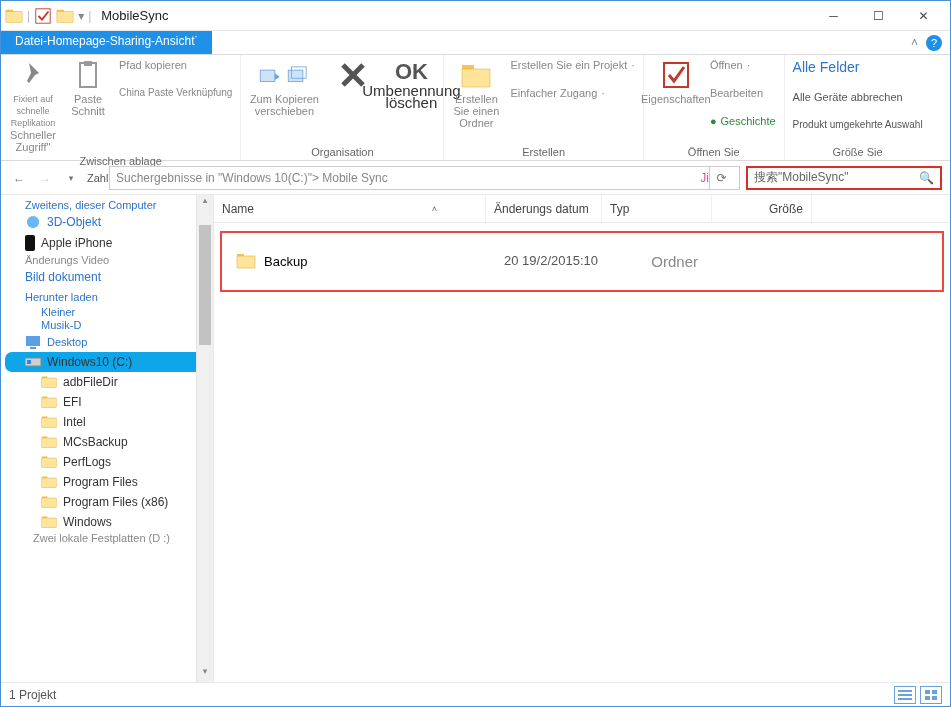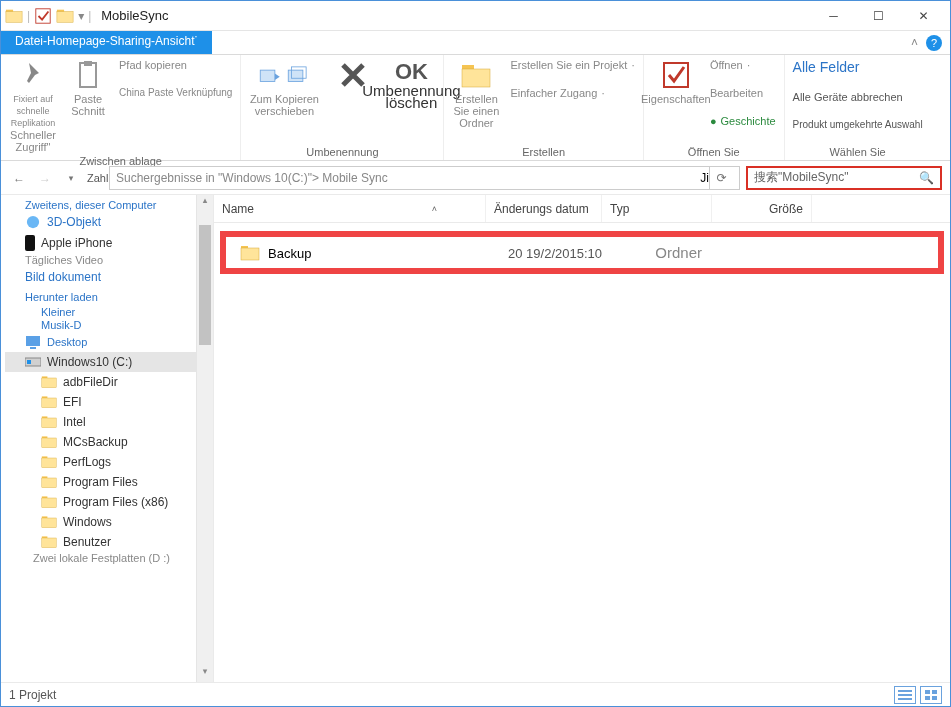--- a/index.html
+++ b/index.html
@@ -39,38 +39,38 @@
   .searchbox { width: 196px; height: 24px; border: 2px solid #d93025; display: flex; align-items: center; padding: 0 6px; font-size: 12px; color: #666; }
   .searchbox .mag { margin-left: auto; color: #555; }
 
   .body { flex: 1; display: flex; min-height: 0; }
   .navpane { width: 213px; border-right: 1px solid #eaeaea; overflow-y: auto; padding: 4px 0 4px 4px; position: relative; }
   .scroll-track { position: absolute; right: 0; top: 0; bottom: 0; width: 17px; background: #f0f0f0; border-left: 1px solid #e5e5e5; }
   .scroll-thumb { position: absolute; left: 2px; right: 2px; top: 30px; height: 120px; background: #c2c2c2; }
   .tree-item { display: flex; align-items: center; gap: 6px; padding: 3px 4px; font-size: 12px; color: #333; cursor: default; }
   .tree-item.l1 { padding-left: 20px; }
   .tree-item.l2 { padding-left: 36px; }
-  .tree-item.selected { background: #e5e5e5; }
+  .tree-item.selected { background: #0ea5e9; border-radius: 7px; }
   .tree-item.blue { color: #2b74c7; }
   .tree-note { font-size: 11px; color: #888; padding-left: 20px; line-height: 13px; }
   .folder-ico { width: 16px; height: 14px; }
   .drive-ico { width: 16px; height: 14px; }
   .phone-ico { width: 10px; height: 16px; background: #111; border-radius: 2px; }
 
   .listpane { flex: 1; display: flex; flex-direction: column; }
   .columns { height: 28px; border-bottom: 1px solid #eaeaea; display: flex; align-items: center; font-size: 12px; color: #444; }
   .col { padding: 0 8px; display: flex; align-items: center; height: 100%; border-right: 1px solid #f0f0f0; }
   .col-name { width: 272px; }
   .col-date { width: 116px; text-align: right; }
   .col-type { width: 110px; text-align: right; }
   .col-size { width: 100px; text-align: right; justify-content: flex-end; }
   .sort-arrow { font-size: 9px; color: #666; margin-left: auto; margin-right: 40px; }
 
   .rows { flex: 1; padding-top: 8px; }
-  .row-hl { margin: 0 6px; border: 6px solid #ef4444; padding: 7px 6px; display: flex; align-items: flex-end; font-size: 13px; }
+  .row-hl { margin: 0 6px; border: 2px solid #ef4444; padding: 20px 6px; display: flex; align-items: flex-start; font-size: 13px; }
   .row-hl .cell { padding: 0 8px; }
   .row-hl .c-name { width: 258px; display: flex; align-items: center; gap: 8px; }
   .row-hl .c-date { width: 120px; text-align: right; color: #555; }
   .row-hl .c-type { width: 100px; text-align: right; color: #777; }
 
   .statusbar { height: 24px; border-top: 1px solid #eaeaea; display: flex; align-items: center; padding: 0 8px; font-size: 12px; color: #555; text-align: right; }
   .view-icons { margin-left: auto; display: flex; gap: 4px; }
   .view-btn { width: 22px; height: 18px; border: 1px solid #6aa2de; display: flex; align-items: center; justify-content: center; }
 
   
@@ -169,21 +169,21 @@
         <div class="rbtn">
           <svg class="rbtn-ico" viewBox="0 0 32 32">
               <path d="M6 6 L26 26 M26 6 L6 26" stroke="#555" stroke-width="5"></path>
             </svg>
         </div>
         <div class="rbtn enabled">
           <div style="font-size:22px;color:#555;font-weight:600">OK</div>
           <div class="rbtn-lbl" style="font-size:15px">Umbenennung löschen</div>
         </div>
       </div>
-      <div class="rgroup-label">Umbenennung</div>
+      <div class="rgroup-label">Organisation</div>
     </div>
 
     <div class="rgroup">
       <div class="rgroup-body">
         <div class="rbtn">
           <svg class="rbtn-ico folder-svg" viewBox="0 0 32 28">
               <rect class="tab" x="2" y="4" width="12" height="6"></rect>
               <rect class="body" x="2" y="8" width="28" height="18"></rect>
             </svg>
           <div class="rbtn-lbl">Erstellen Sie einen Ordner</div>
@@ -226,32 +226,32 @@
               <span>Alle Felder</span>
             </div>
           <div class="row">
               <span>Alle Geräte abbrechen</span>
             </div>
           <div class="row" style="font-size:10px">
               <span>Produkt umgekehrte Auswahl</span>
             </div>
         </div>
       </div>
-      <div class="rgroup-label">Wählen Sie</div>
+      <div class="rgroup-label">Größe Sie</div>
     </div>
   </div>
 
   <div class="navbar">
     <div class="nav-arrow">←</div>
     <div class="nav-arrow" style="color:#ccc">→</div>
     <div class="nav-arrow" style="font-size:9px">▾</div>
     <div class="nav-up">Zahl</div>
     <div class="breadcrumb">
       <span>Suchergebnisse in "Windows 10(C:)"&gt; Mobile Sync</span>
-      <span style="margin-left:auto;color:#000000">Ji</span>
+      <span style="margin-left:auto;color:#ec4899">Ji</span>
       <span class="bc-refresh">⟳</span>
     </div>
     <div class="searchbox">
       <span>搜索"MobileSync"</span>
       <span class="mag">🔍</span>
     </div>
   </div>
 
   <div class="body">
 
@@ -260,21 +260,21 @@
       <div class="tree-item l1 blue">
         <svg class="folder-ico" viewBox="0 0 16 16">
             <circle cx="8" cy="8" r="7" fill="#6ab7f5"></circle>
           </svg>
         <span>3D-Objekt</span>
       </div>
       <div class="tree-item l1">
         <div class="phone-ico"></div>
         <span>Apple iPhone</span>
       </div>
-      <div class="tree-note">Tägliches Video</div>
+      <div class="tree-note">Änderungs Video</div>
       <div class="tree-item l1 blue" style="flex-direction:column;align-items:flex-start;line-height:15px">
         <span>Bild dokument</span>
       </div>
       <div class="tree-item l1 blue" style="font-size:11px">
         <span>Herunter laden</span>
       </div>
       <div class="tree-note" style="padding-left:36px;color:#2b74c7">Kleiner</div>
       <div class="tree-note" style="padding-left:36px;color:#2b74c7">Musik-D</div>
       <div class="tree-item l1 blue" style="font-size:11px">
         <svg class="folder-ico" viewBox="0 0 16 14">
@@ -338,27 +338,20 @@
             <rect class="body" x="1" y="3" width="18" height="12"></rect>
           </svg>
           <span>Program Files (x86)</span>
         </div>
       <div class="tree-item l2">
           <svg class="folder-ico folder-svg" viewBox="0 0 20 16">
             <rect class="tab" x="1" y="1" width="7" height="4"></rect>
             <rect class="body" x="1" y="3" width="18" height="12"></rect>
           </svg>
           <span>Windows</span>
-        </div>
-      <div class="tree-item l2">
-          <svg class="folder-ico folder-svg" viewBox="0 0 20 16">
-            <rect class="tab" x="1" y="1" width="7" height="4"></rect>
-            <rect class="body" x="1" y="3" width="18" height="12"></rect>
-          </svg>
-          <span>Benutzer</span>
         </div>
       <div class="tree-note" style="padding-left:28px">Zwei lokale Festplatten (D :)</div>
       <div class="scroll-track">
         <div style="position:absolute;top:0;left:0;right:0;height:16px;text-align:center;color:#888;font-size:9px">▴</div>
         <div class="scroll-thumb"></div>
         <div style="position:absolute;bottom:0;left:0;right:0;height:16px;text-align:center;color:#888;font-size:9px">▾</div>
       </div>
     </div>
 
     <div class="listpane">

